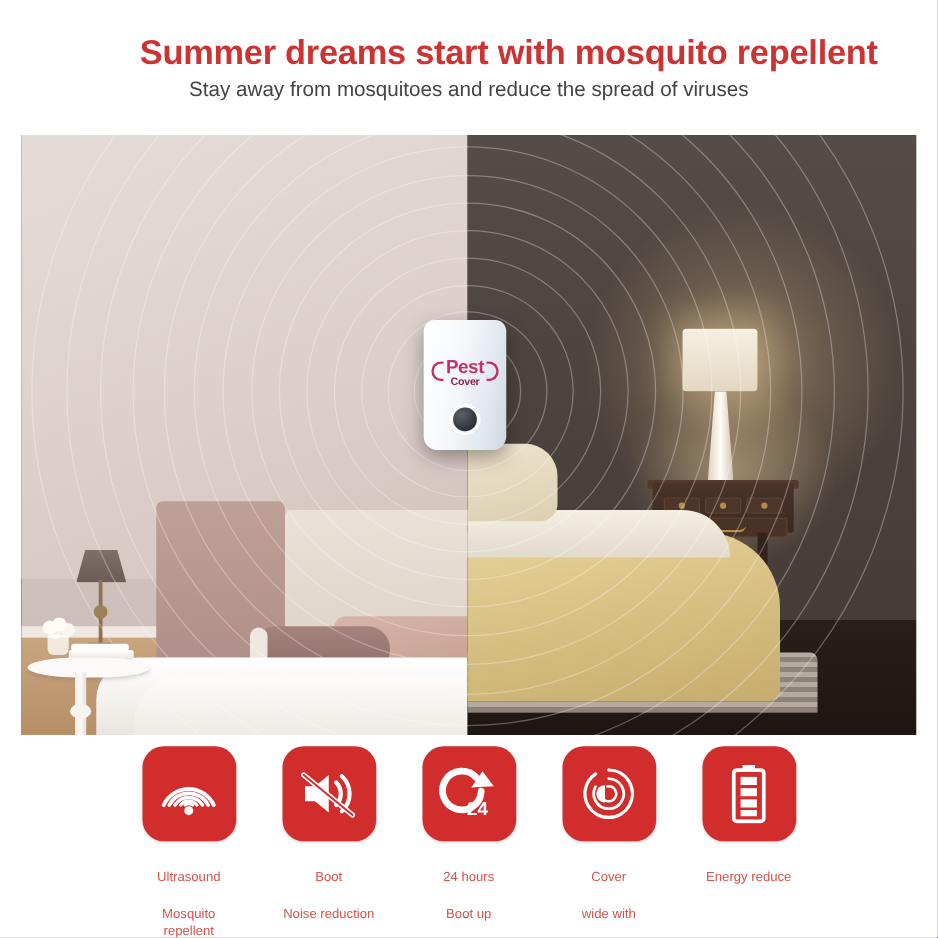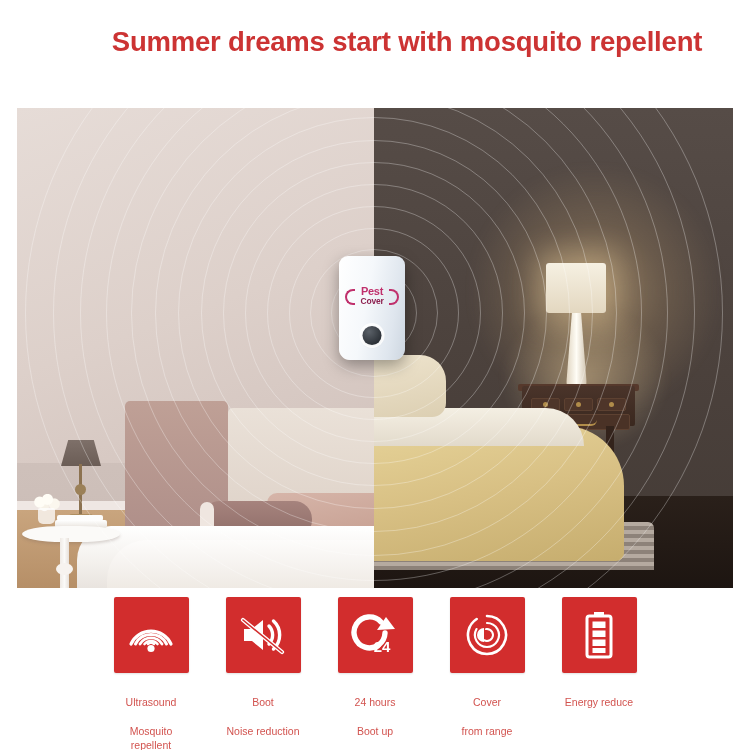--- a/index.html
+++ b/index.html
@@ -239,21 +239,21 @@
     width:66px; height:104px;
     background: linear-gradient(100deg,#ffffff 0%, #f5f8fb 42%, #dfe6ee 78%, #cdd6e0 100%);
     border-radius: 9px 9px 11px 11px;
     box-shadow: 0 6px 16px rgba(0,0,0,.35);
   }
   .device-logo {
     position:absolute; left:0; top:30px; width:66px;
     text-align:center; line-height:1.0;
   }
   .device-logo .lg1 {
-    display:block; font-size:11px; font-weight:bold; color:#c0306c; letter-spacing:-0.3px;
+    display:block; font-size:15px; font-weight:bold; color:#c0306c; letter-spacing:-0.3px;
   }
   .device-logo .lg2 {
     display:block; font-size:8.5px; font-weight:bold; color:#8d2150; letter-spacing:-0.2px;
   }
   .device-arc-l, .device-arc-r {
     position:absolute; top:33px; width:10px; height:16px;
     border:2px solid #c0306c;
   }
   .device-arc-l { left:6px; border-right:none; border-radius: 9px 0 0 9px; }
   .device-arc-r { right:6px; border-left:none; border-radius: 0 9px 9px 0; }
@@ -266,38 +266,39 @@
 
   
   .features {
     position:absolute; left:0; top:597px; width:750px;
     display:flex; justify-content:center; gap:37px;
   }
   .feature { width:75px; text-align:center; }
   .tile {
     width:75px; height:76px;
     background:#d22d2d;
-    border-radius:2px;
+    border-radius:17px;
     display:flex; align-items:center; justify-content:center;
     box-shadow: 0 1px 2px rgba(0,0,0,.12);
   }
   .tile svg { display:block; }
   .flabel {
     margin-top:8px;
     font-size:10.5px; line-height:1.35;
     color:#d2534f;
     white-space:pre-line;
   }
 </style>
 </head>
 <body>
 
 <div class="page">
 
   <div class="headline">Summer dreams start with mosquito repellent</div>
+  <div class="subhead">Stay away from mosquitoes and reduce the spread of viruses</div>
 
   <div class="hero">
 
     <div class="half-left">
       <div class="l-wall"></div>
       <div class="l-floor"></div>
       <div class="l-skirt"></div>
 
       <div class="l-headboard"></div>
       <div class="l-headboard2"></div>
@@ -435,21 +436,21 @@
       <div class="tile">
         <svg width="46" height="44" viewBox="0 0 46 44">
           <path d="M23 3 A19 19 0 1 1 22.9 3" fill="none" stroke="#ffffff" stroke-width="2.6" stroke-linecap="round" stroke-dasharray="108 12"></path>
           <path d="M23 10 A12 12 0 1 1 22.9 10" fill="none" stroke="#ffffff" stroke-width="2.2" stroke-linecap="round" stroke-dasharray="62 14"></path>
           <path d="M23 16 A6 6 0 1 1 22.9 16" fill="none" stroke="#ffffff" stroke-width="2.0" stroke-linecap="round" stroke-dasharray="28 8"></path>
           <path d="M20 15 A7 7 0 0 0 20 29 Z" fill="#ffffff"></path>
         </svg>
       </div>
       <div class="flabel">
         <span>Cover</span><br>
-        <span>from range</span>
+        <span>wide with</span>
       </div>
     </div>
 
     <div class="feature">
       <div class="tile">
         <svg width="34" height="48" viewBox="0 0 34 48">
           <rect x="12" y="1" width="10" height="4" fill="#ffffff"></rect>
           <rect x="5" y="5" width="24" height="41" rx="2.5" fill="none" stroke="#ffffff" stroke-width="3"></rect>
           <rect x="10.5" y="10.5" width="13" height="6.5" fill="#ffffff"></rect>
           <rect x="10.5" y="19.5" width="13" height="6.5" fill="#ffffff"></rect>

